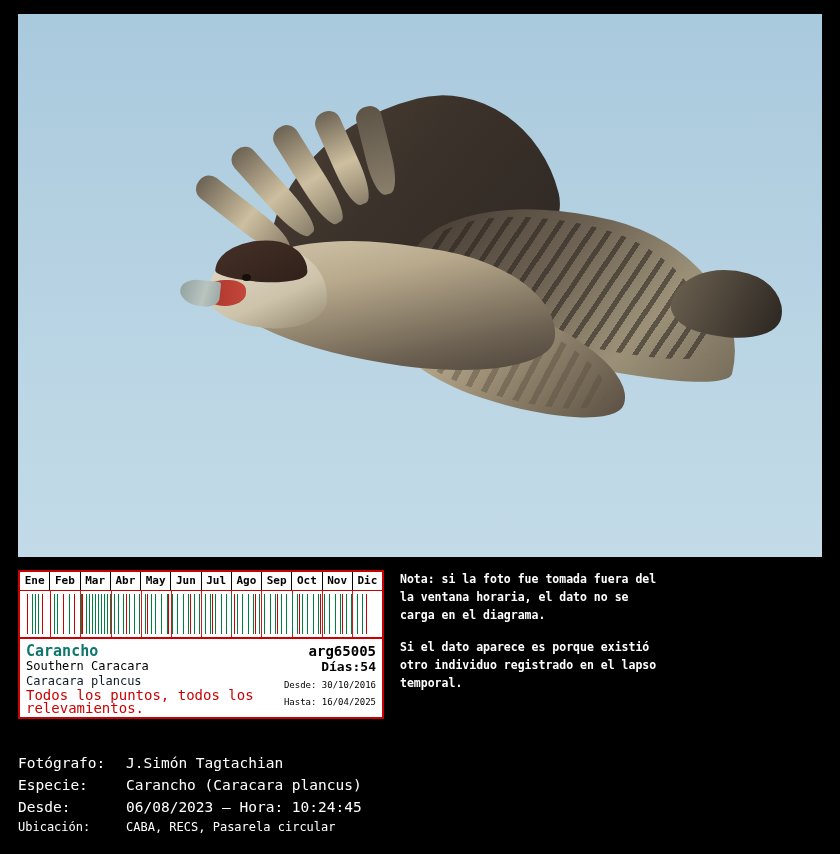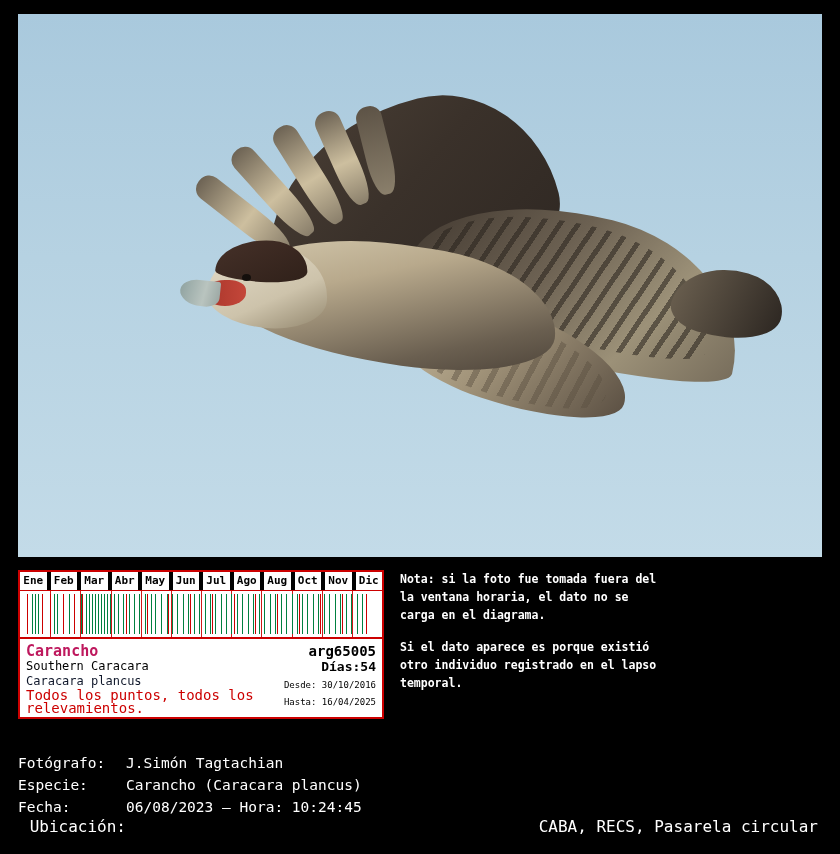--- a/index.html
+++ b/index.html
@@ -203,21 +203,21 @@
   .months {
     display: flex;
     border-bottom: 1px solid #cc0000;
   }
   .month {
     flex: 1 1 0;
     text-align: center;
     font-size: 11px;
     font-weight: bold;
     line-height: 18px;
-    border-right: 4px solid #000000;
+    border-right: 1px solid #000000;
     color: #000;
   }
   .month:last-child { border-right: none; }
 
   .ticks {
     position: relative;
     height: 46px;
     border-bottom: 2px solid #cc0000;
     background: #ffffff;
   }
@@ -240,21 +240,21 @@
 
   .info {
     padding: 4px 6px 5px 6px;
     position: relative;
     height: 78px;
     box-sizing: border-box;
   }
   .sp-common {
     font-size: 15px;
     font-weight: bold;
-    color: #be185d;
+    color: #0f766e;
     line-height: 16px;
   }
   .sp-english {
     font-size: 12px;
     color: #000;
     line-height: 15px;
   }
   .sp-latin {
     font-size: 12px;
     color: #0f172a;
@@ -314,21 +314,21 @@
     left: 18px;
     top: 752px;
     width: 800px;
     color: #ffffff;
   }
   .meta-row {
     display: flex;
     align-items: baseline;
   }
   .meta-row.big { font-size: 14.5px; line-height: 22px; }
-  .meta-row.small { font-size: 16px; line-height: 18px; text-align: right; }
+  .meta-row.small { font-size: 12px; line-height: 18px; }
   .meta-label { width: 108px; flex: 0 0 108px; }
   .meta-row.small .meta-label { width: 108px; flex: 0 0 108px; }
   .meta-value { flex: 1 1 auto; }
 </style>
 </head>
 <body>
 
 <div id="page">
 
   <div class="photo-wrap">
@@ -360,21 +360,21 @@
 
     <div class="months">
       <div class="month">Ene</div>
       <div class="month">Feb</div>
       <div class="month">Mar</div>
       <div class="month">Abr</div>
       <div class="month">May</div>
       <div class="month">Jun</div>
       <div class="month">Jul</div>
       <div class="month">Ago</div>
-      <div class="month">Aug</div>
+      <div class="month">Sep</div>
       <div class="month">Oct</div>
       <div class="month">Nov</div>
       <div class="month">Dic</div>
     </div>
 
     <div class="ticks" id="ticks">
         <div class="monthsep" style="left: 8.33333%;"></div>
         <div class="monthsep" style="left: 16.6667%;"></div>
         <div class="monthsep" style="left: 25%;"></div>
         <div class="monthsep" style="left: 33.3333%;"></div>
@@ -491,21 +491,21 @@
   <div class="meta">
     <div class="meta-row big">
       <div class="meta-label">Fotógrafo:</div>
       <div class="meta-value">J.Simón Tagtachian</div>
     </div>
     <div class="meta-row big">
       <div class="meta-label">Especie:</div>
       <div class="meta-value">Carancho (Caracara plancus)</div>
     </div>
     <div class="meta-row big">
-      <div class="meta-label">Fecha:</div>
+      <div class="meta-label">Desde:</div>
       <div class="meta-value">06/08/2023 – Hora: 10:24:45</div>
     </div>
     <div class="meta-row small">
       <div class="meta-label">Ubicación:</div>
       <div class="meta-value">CABA, RECS, Pasarela circular</div>
     </div>
   </div>
 
 </div>
 

